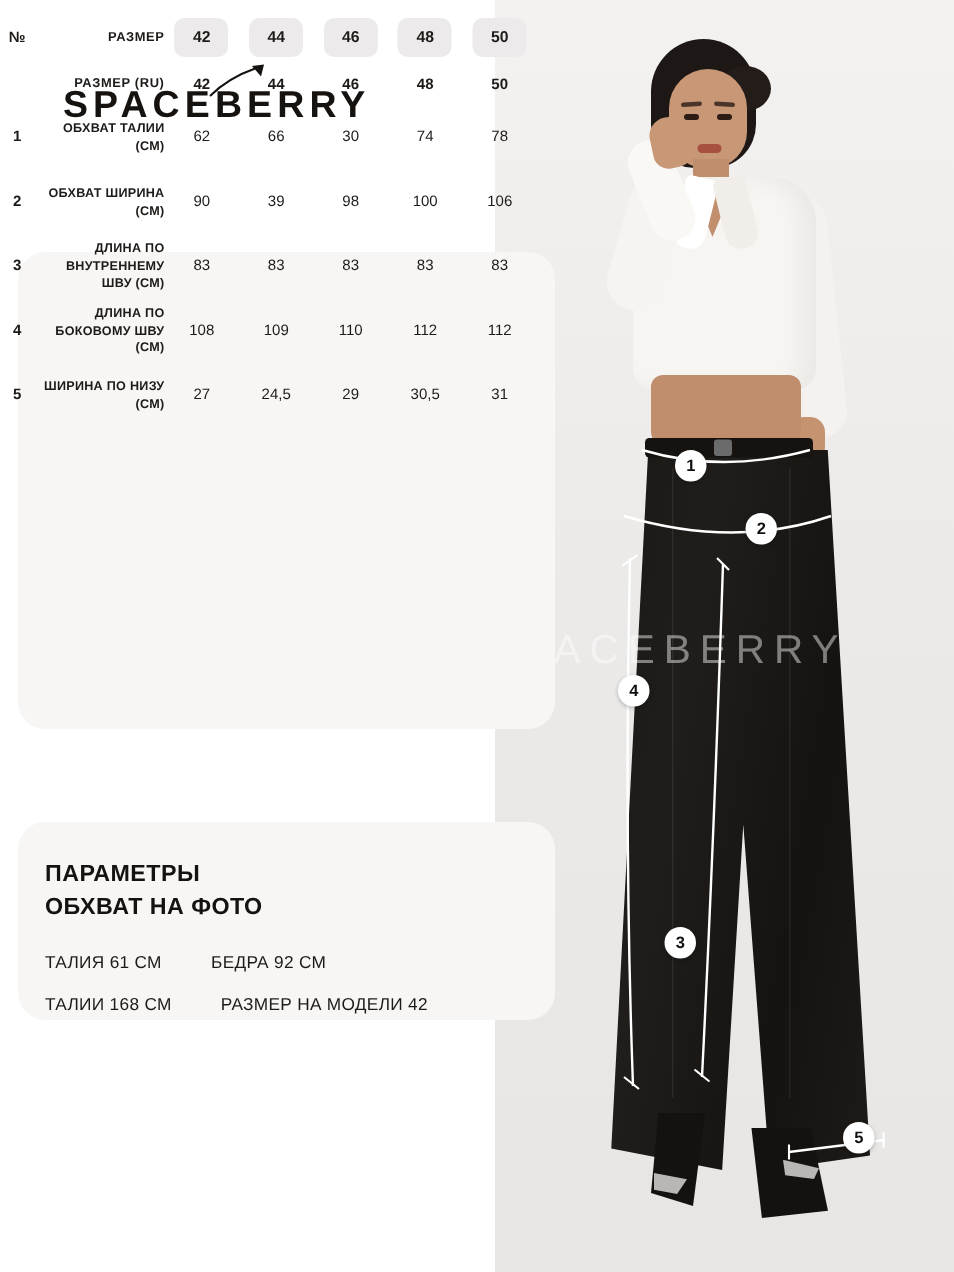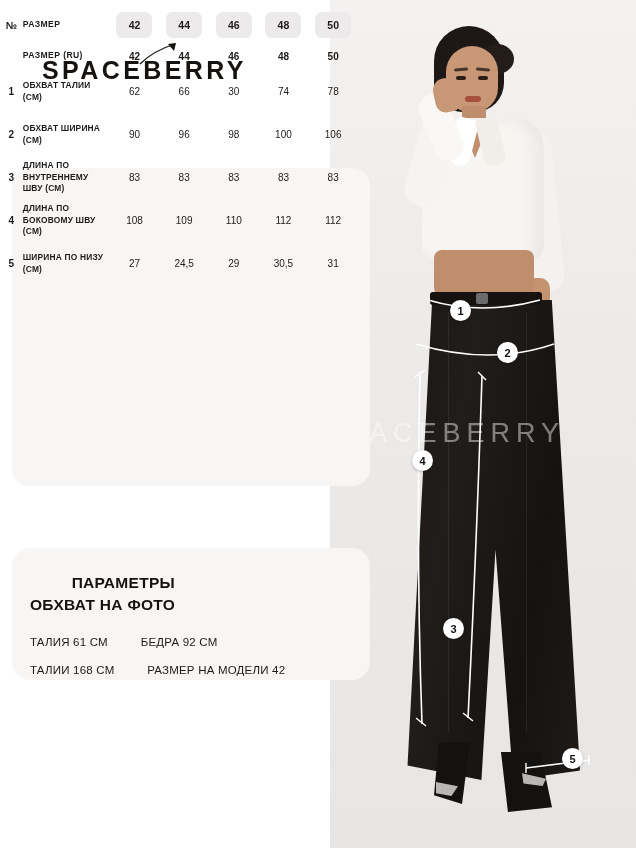--- a/index.html
+++ b/index.html
@@ -145,42 +145,41 @@
     position: absolute; left: 12px; top: 168px; width: 358px; height: 318px;
     background: #f7f6f5; border-radius: 18px;
   }
   table.size {
     position: absolute; left: 0px; top: 8px;
     width: 358px; border-collapse: collapse;
     font-size: 9px; color: #1d1a18;
   }
   table.size td, table.size th { padding: 0; }
   .col-num { width: 22px; text-align: center; font-weight: 700; font-size: 10px; color:#1d1a18; }
-  .col-name { width: 84px; font-weight: 700; font-size: 8.4px; line-height: 1.35; letter-spacing: .2px; }
+  .col-name { width: 84px; font-weight: 700; font-size: 8.4px; line-height: 1.35; letter-spacing: .2px; text-align: right; }
   .val { width: 48px; text-align: center; font-size: 10px; }
   tr.head-row td { height: 34px; vertical-align: middle; }
   tr.head-row2 td { height: 28px; vertical-align: middle; }
   tr.data-row td { height: 43px; vertical-align: middle; }
   .chip {
     display: inline-block; min-width: 36px; padding: 7px 0;
     background: #eceaea; border-radius: 7px;
     font-weight: 700; font-size: 10.5px; text-align: center; color:#1d1a18;
   }
   .hdr-label { font-weight: 700; font-size: 8.6px; letter-spacing: .4px; }
   .val-b { font-weight: 700; }
 
   .card-params {
     position: absolute; left: 12px; top: 548px; width: 358px; height: 132px;
     background: #f7f6f5; border-radius: 18px;
   }
   .params-title {
     position: absolute; left: 30px; top: 572px;
     font-size: 15.5px; font-weight: 700; line-height: 1.42; color:#15120f;
     letter-spacing: .3px;
-    text-align: right;
   }
   .params-row1 { position: absolute; left: 30px; top: 636px; font-size: 11.5px; color:#1d1a18; letter-spacing:.2px;}
   .params-row2 { position: absolute; left: 30px; top: 664px; font-size: 11.5px; color:#1d1a18; letter-spacing:.2px;}
   .params-row1 span, .params-row2 span { display:inline-block; }
   .gap { display:inline-block; width: 26px; }
   .bold { font-weight: 400; }
 </style>
 </head>
 <body>
 
@@ -279,21 +278,21 @@
     <td class="val">62</td>
     <td class="val">66</td>
     <td class="val">30</td>
     <td class="val">74</td>
     <td class="val">78</td>
   </tr>
   <tr class="data-row">
     <td class="col-num">2</td>
     <td class="col-name">ОБХВАТ ШИРИНА (СМ)</td>
     <td class="val">90</td>
-    <td class="val">96</td>
+    <td class="val">39</td>
     <td class="val">98</td>
     <td class="val">100</td>
     <td class="val">106</td>
   </tr>
   <tr class="data-row">
     <td class="col-num">3</td>
     <td class="col-name">ДЛИНА ПО ВНУТРЕННЕМУ ШВУ (СМ)</td>
     <td class="val">83</td>
     <td class="val">83</td>
     <td class="val">83</td>

